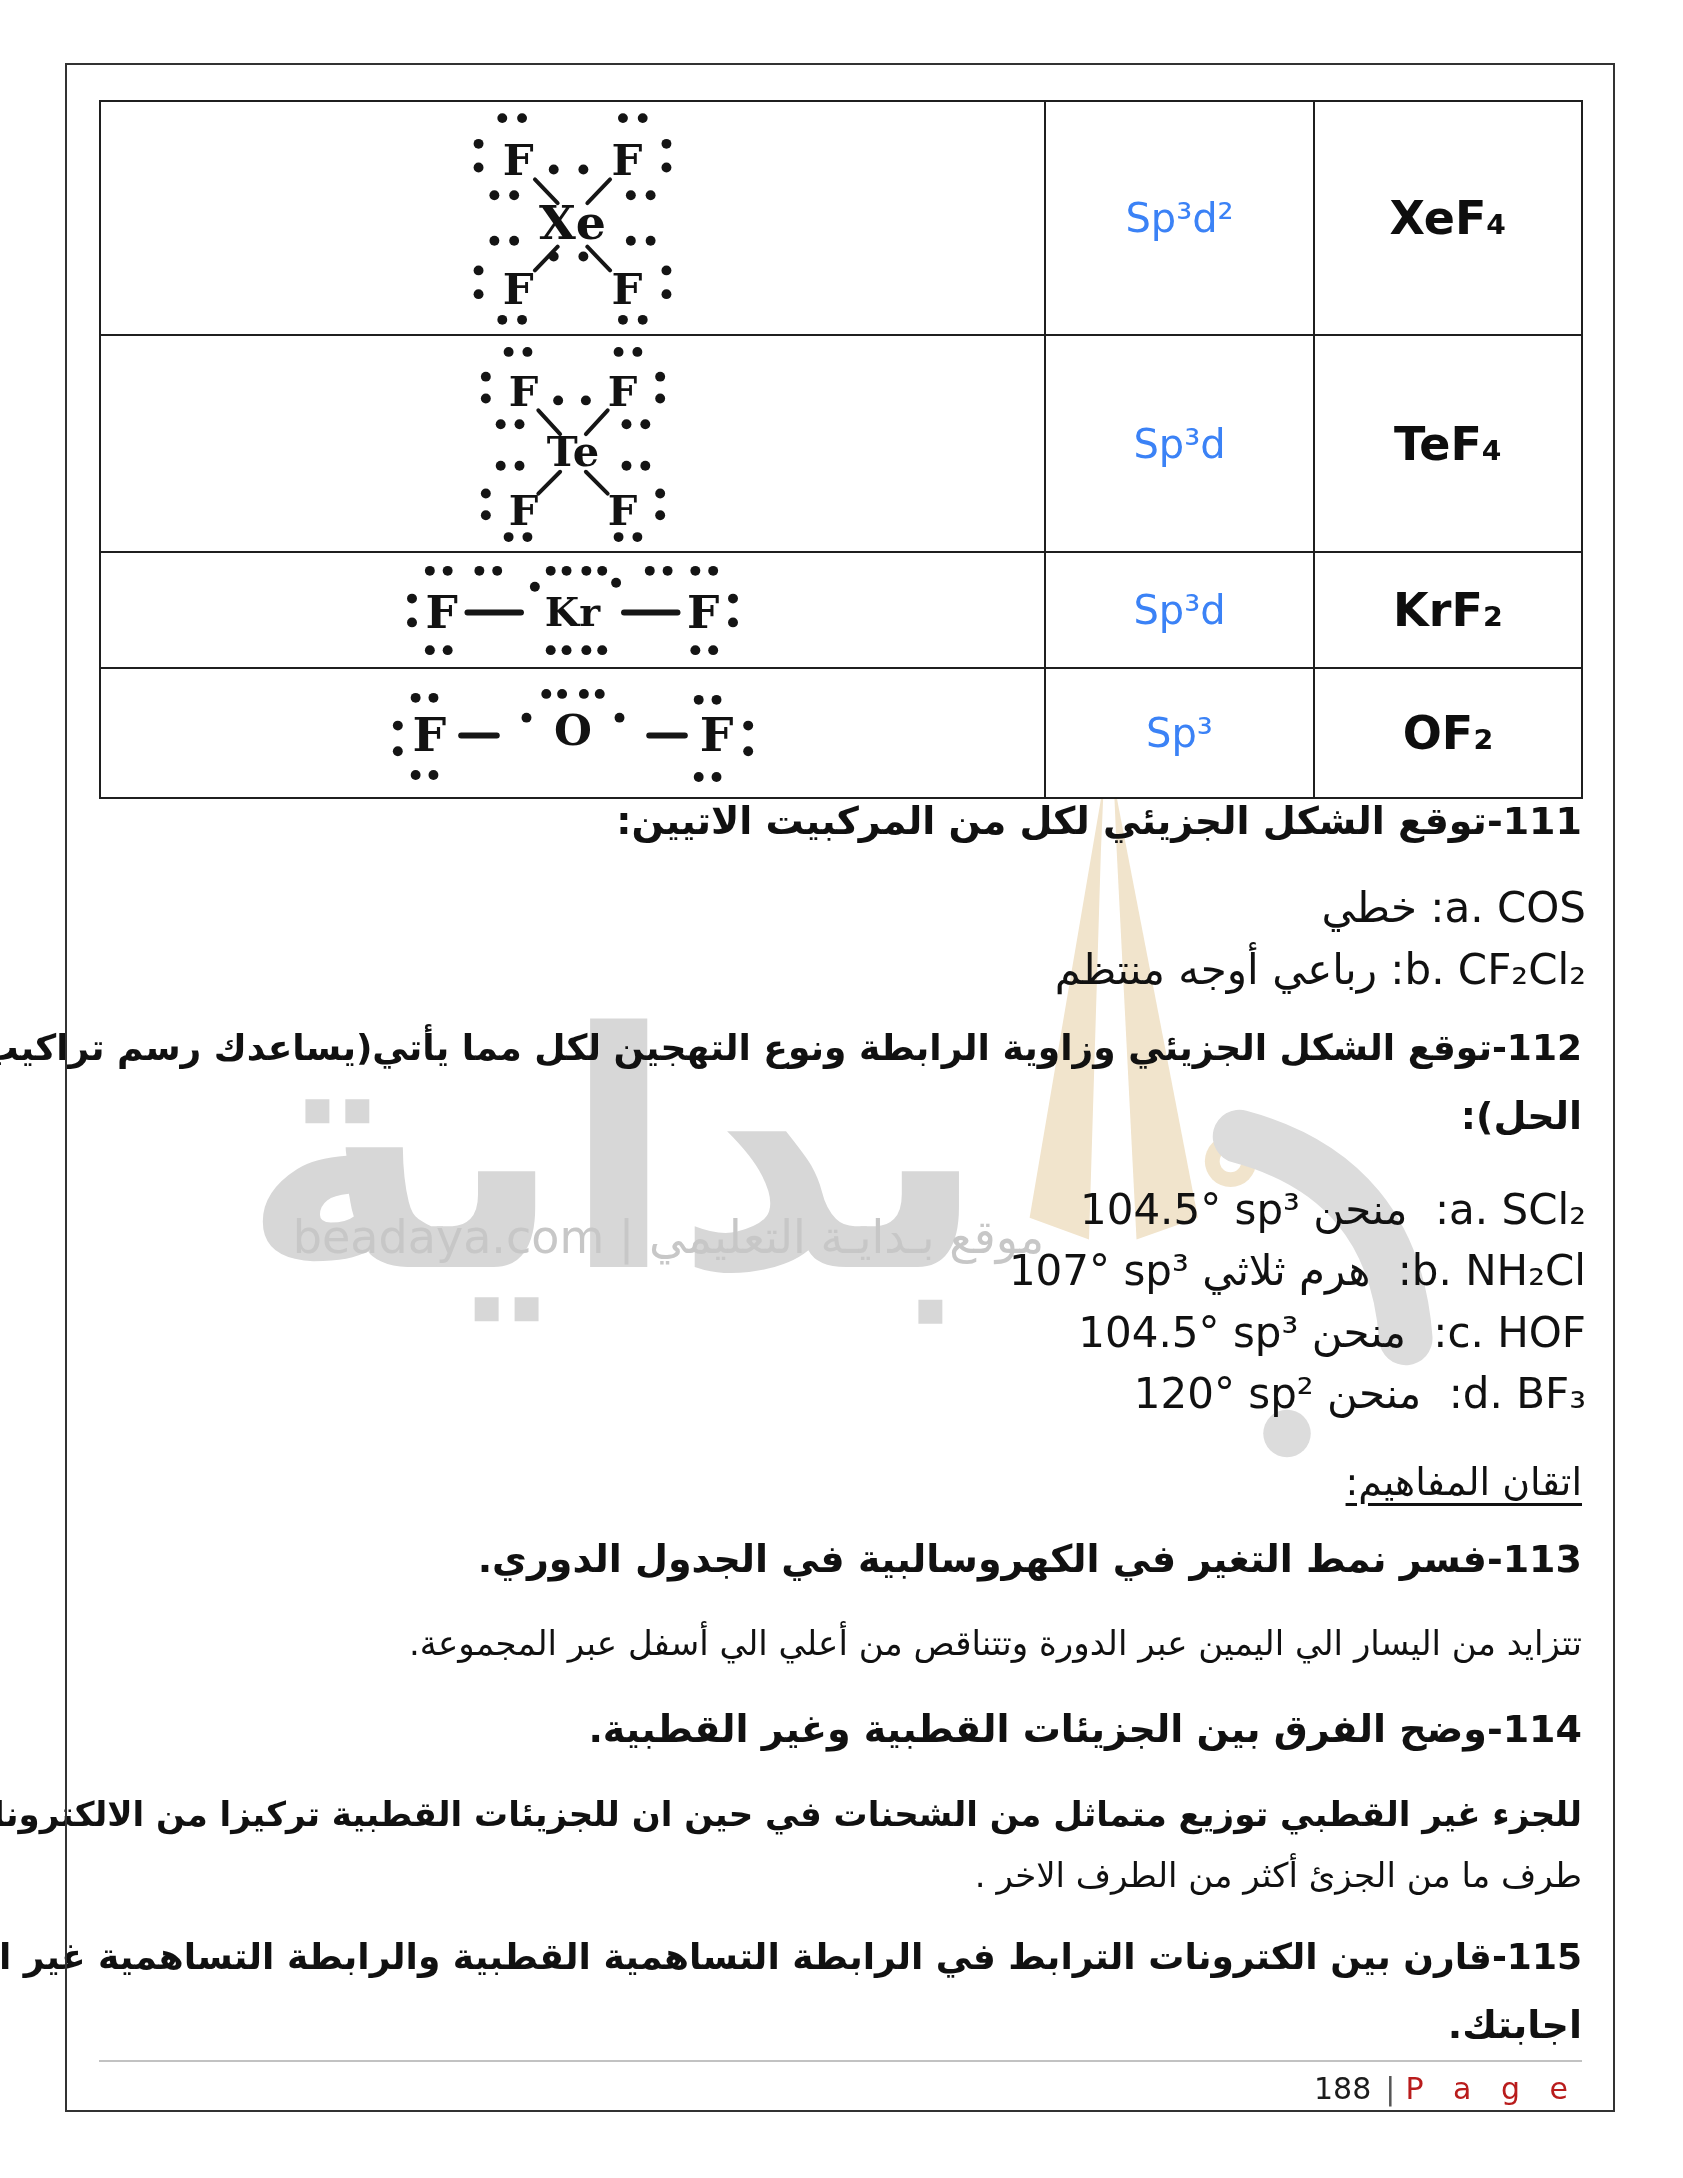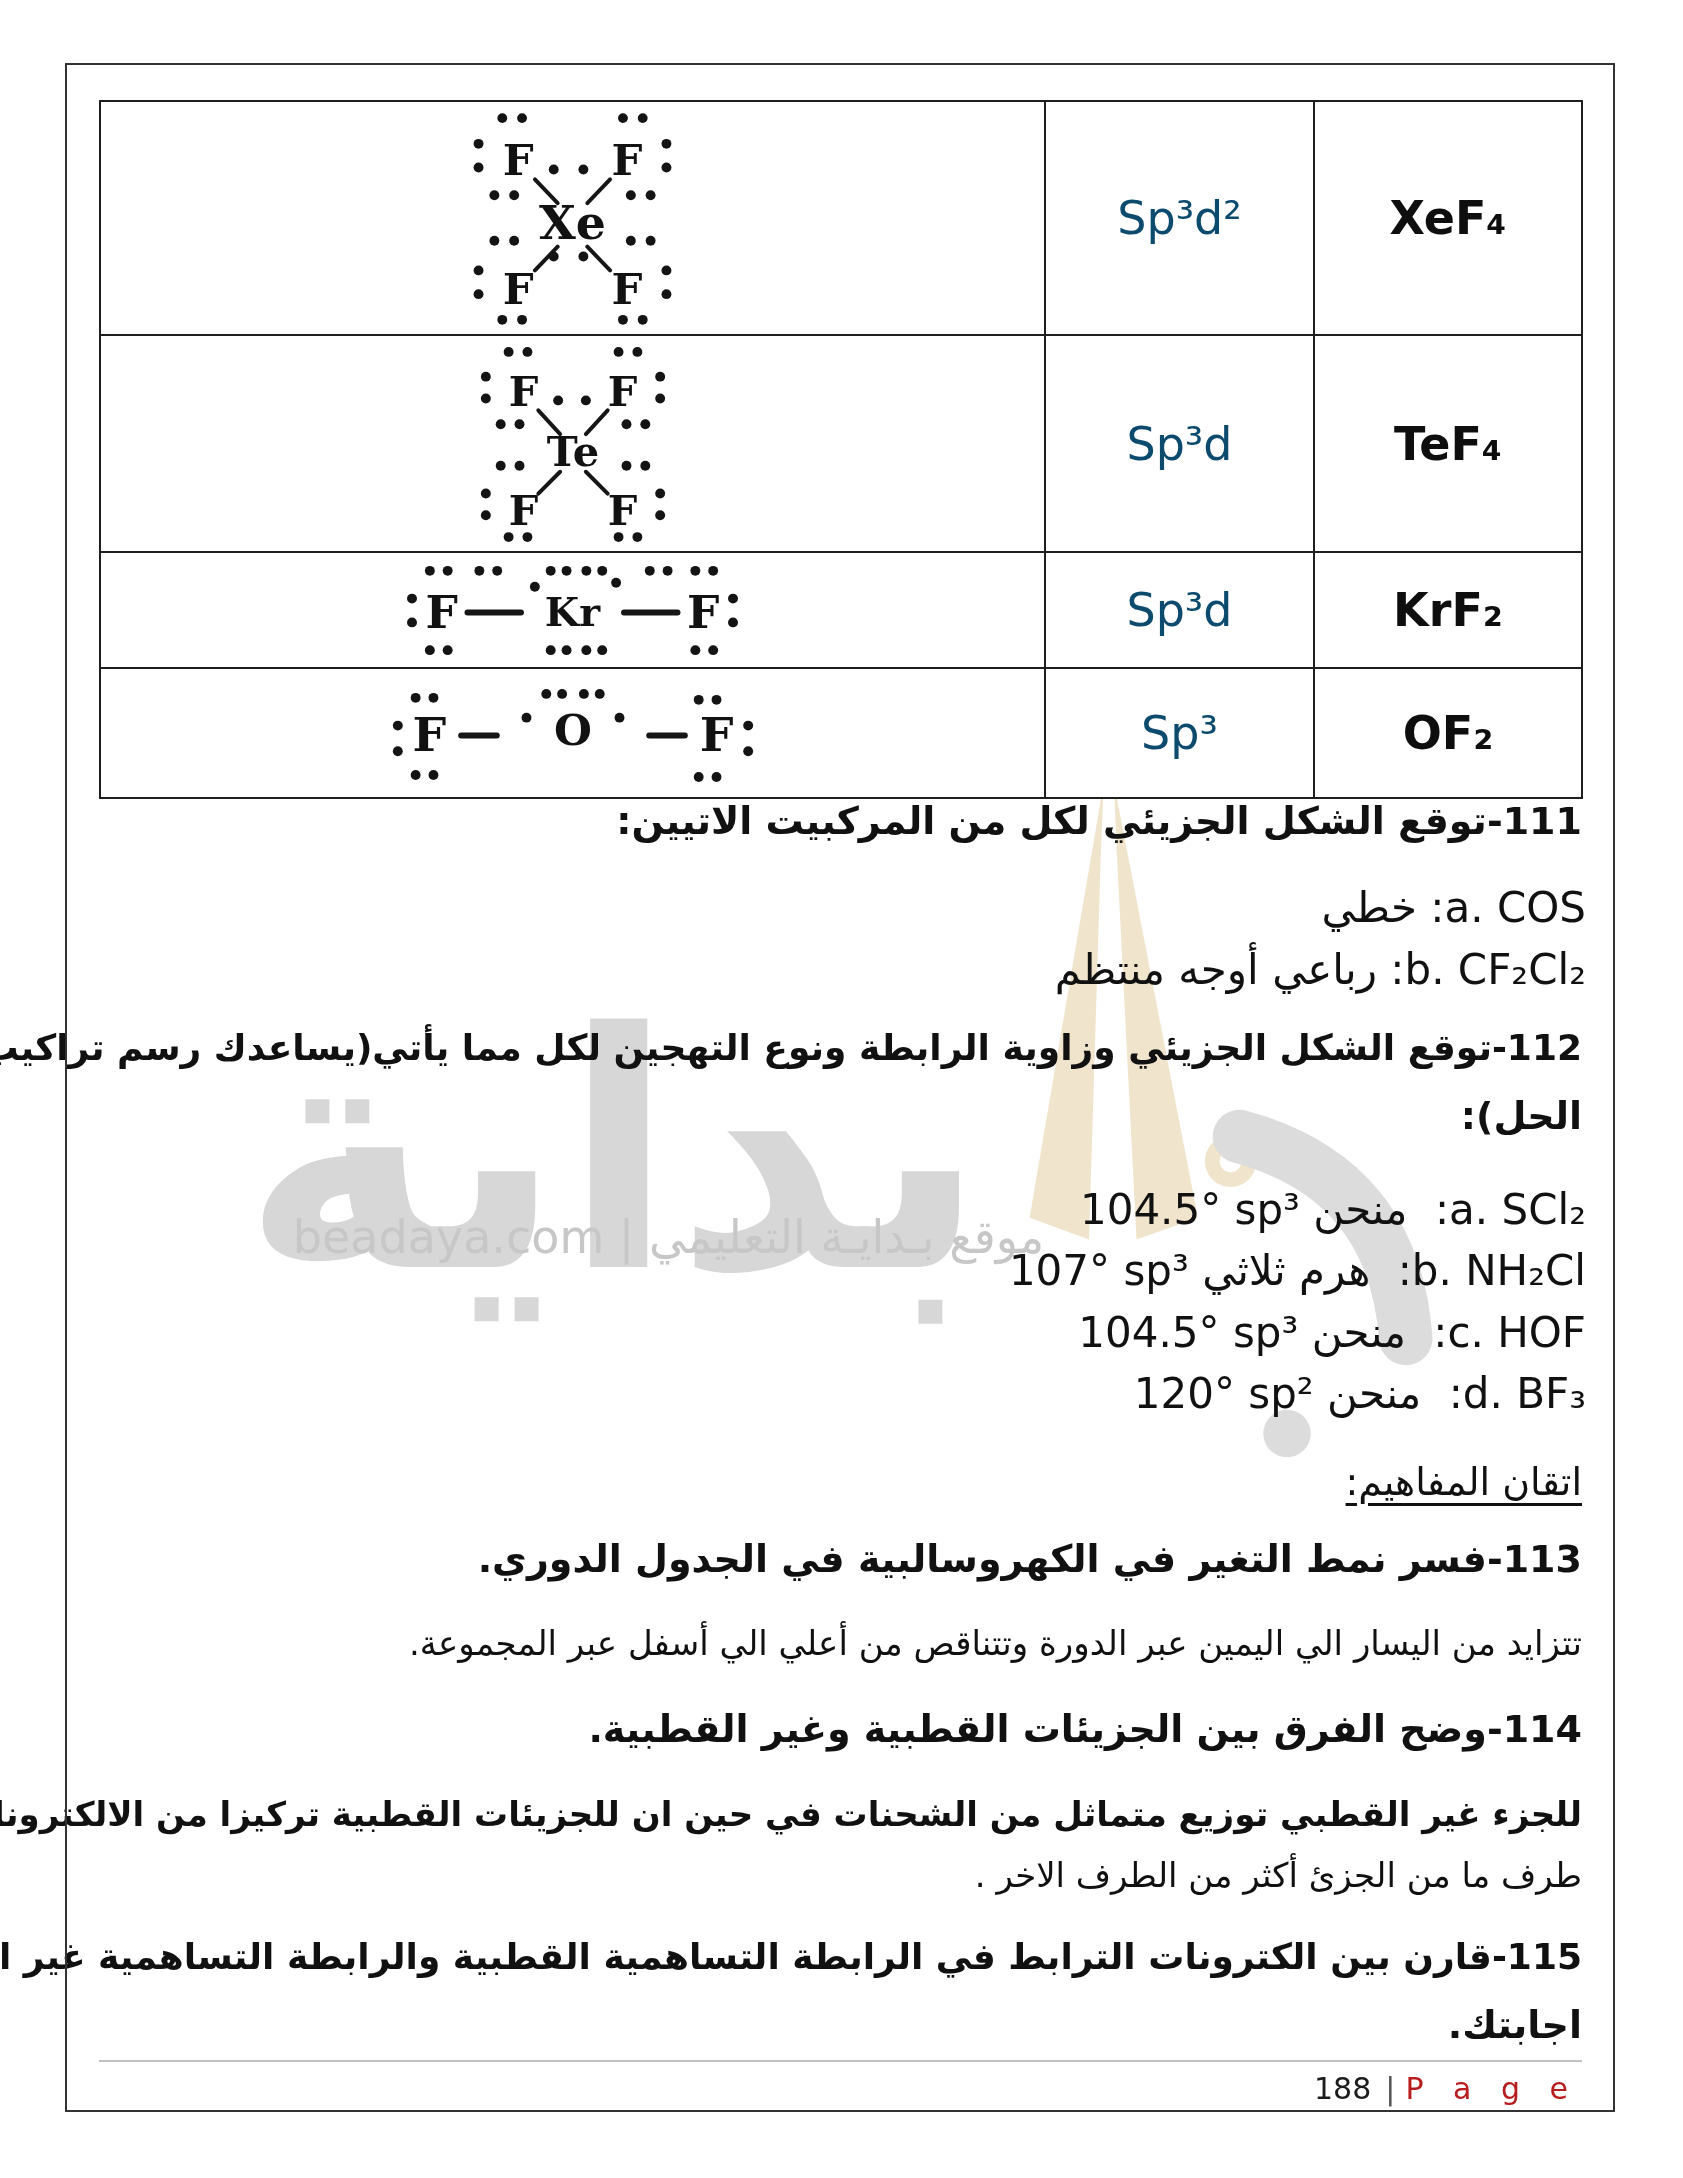--- a/index.html
+++ b/index.html
@@ -10,21 +10,21 @@
   
   .wm{z-index:0;}
   .wm-logo{left:213px;top:950px;width:802px;height:455px;font-size:327px;font-weight:bold;
     color:#d7d7d7;text-align:center;line-height:1.25;direction:rtl;}
   .wm-tagline{left:233px;top:1210px;width:871px;text-align:center;font-size:46px;color:#c7c7c7;direction:rtl;}
   
   .lewis-table{left:99px;top:100px;z-index:1;}
   table{border-collapse:collapse;table-layout:fixed;width:1483px;background:#fff;}
   td{border:2px solid #1f1f1f;text-align:center;vertical-align:middle;padding:0;}
   .r1 td{height:232px;} .r2 td{height:215px;} .r3 td{height:114px;} .r4 td{height:128px;}
-  td.hyb{font-size:46px;color:#0c4a6e;}
+  td.hyb{font-size:40px;color:#3b82f6;}
   td.formula{font-size:46px;font-weight:bold;color:#0e0e0e;}
   .lewis-svg{display:inline-block;vertical-align:middle;}
   .atom{font-family:"DejaVu Serif",serif;font-weight:bold;fill:#121212;}
   .bond{stroke:#161616;stroke-linecap:round;}
   .dot{fill:#141414;}
   
   .tx{left:99px;width:1483px;direction:rtl;text-align:right;z-index:1;line-height:1.35;}
   .h{font-weight:bold;font-size:38px;}
   .jfull{font-size:36px;text-align:justify;text-align-last:justify;white-space:nowrap;}
   .item{font-size:42px;padding-left:4px;padding-right:10px;}

